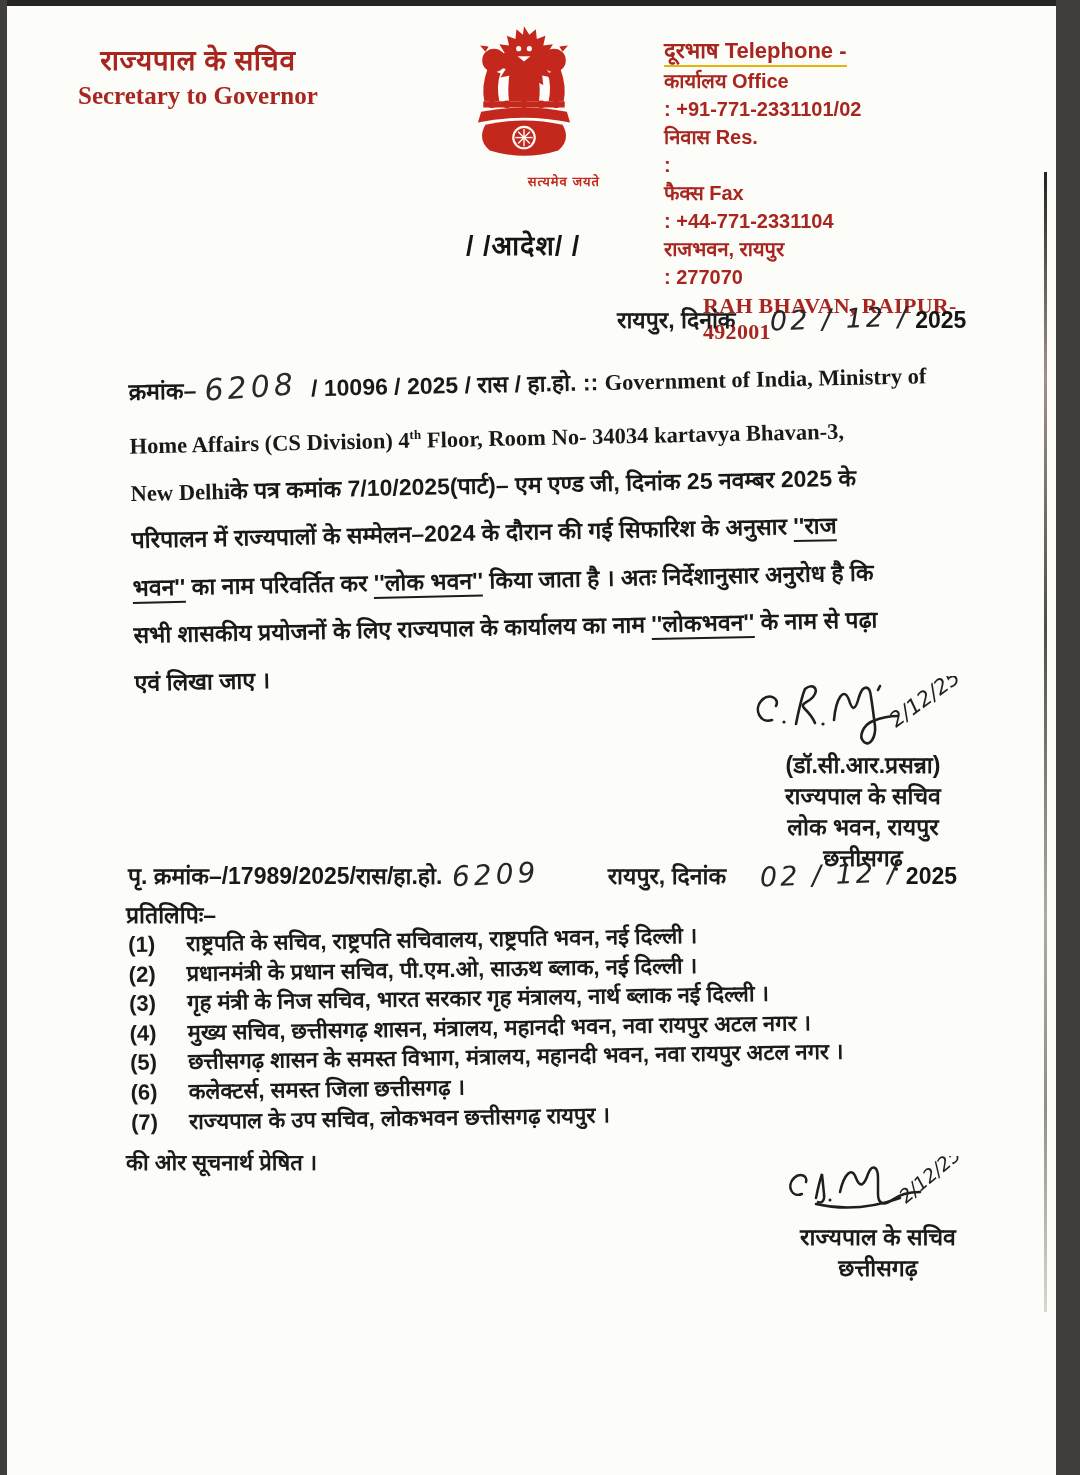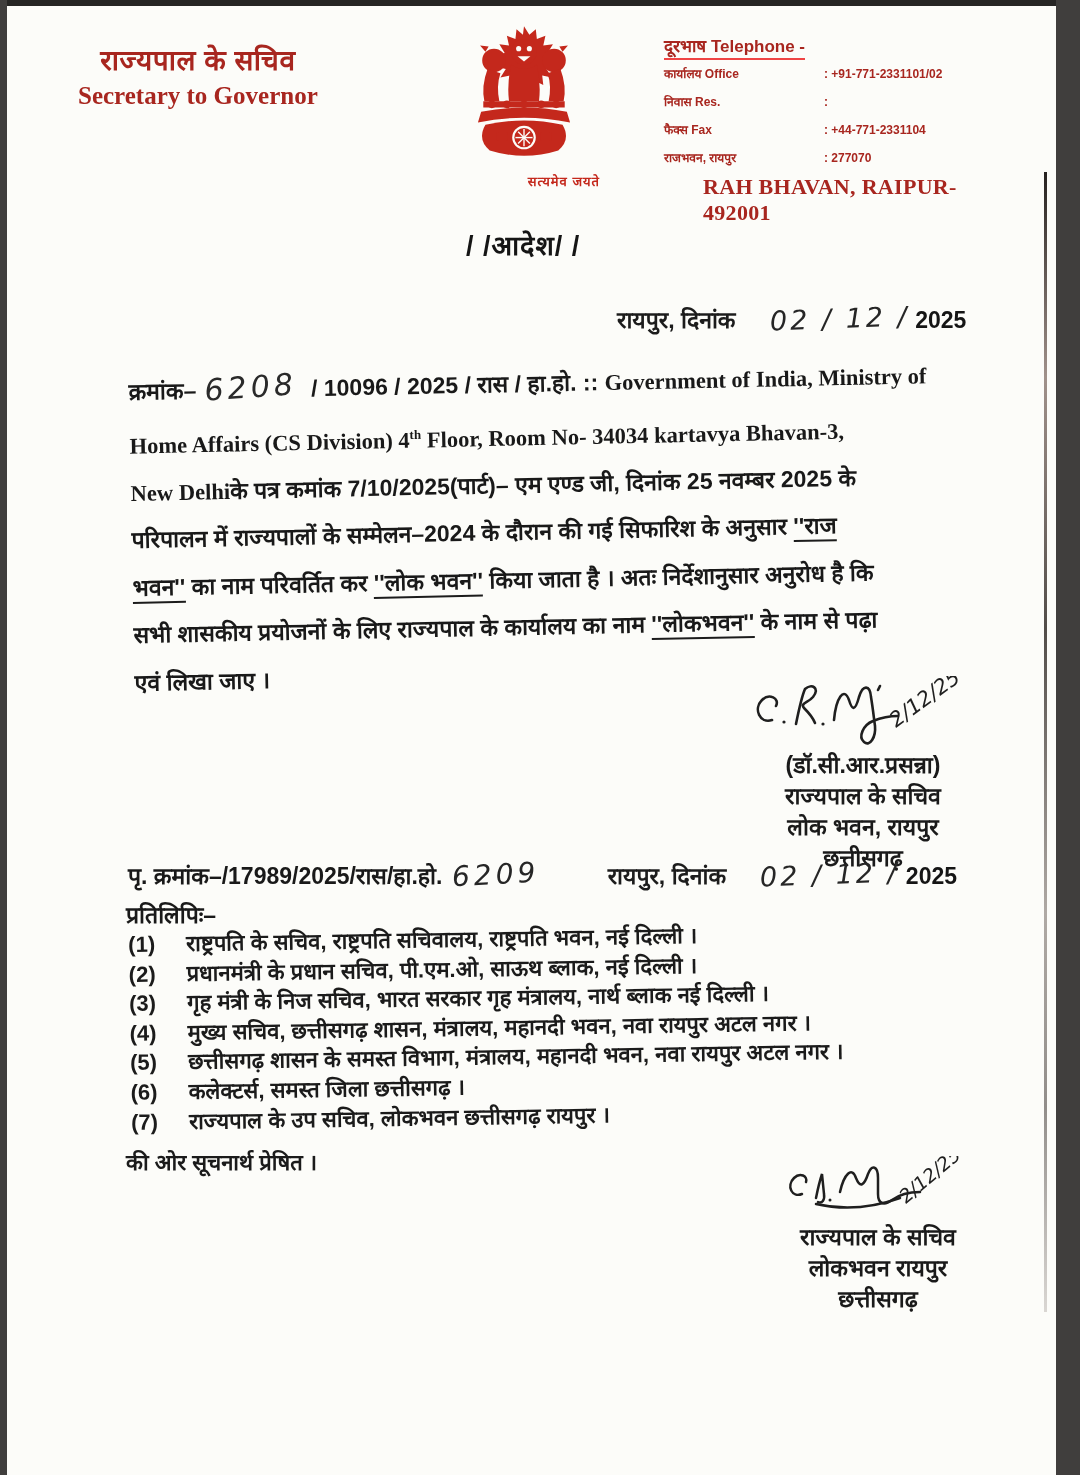--- a/index.html
+++ b/index.html
@@ -15,22 +15,22 @@
   .hdr-left .hi{font-size:28px;font-weight:700;color:#a8261f;letter-spacing:.5px;}
   .hdr-left .en{font-size:25px;font-weight:700;color:#a8261f;font-family:"Liberation Serif","DejaVu Serif",serif;margin-top:4px;}
 
   
   .emblem{position:absolute;left:448px;top:24px;width:152px;height:180px;text-align:center;}
   .emblem svg{display:block;margin:0 auto;}
   .motto{font-size:13px;font-weight:700;color:#c4281c;letter-spacing:1px;margin-top:-2px;text-align:right;}
 
   
   .contact{position:absolute;left:664px;top:34px;width:350px;color:#a8261f;}
-  .contact .title{font-size:17px;font-weight:700;border-bottom:2px solid #ef4444;display:inline-block;padding-bottom:1px;}
-  .contact .row{display:flex;font-size:12px;font-weight:700;line-height:28px;}
+  .contact .title{font-size:22px;font-weight:700;border-bottom:2px solid #eab308;display:inline-block;padding-bottom:1px;}
+  .contact .row{display:flex;font-size:20px;font-weight:700;line-height:28px;flex-direction:column;}
   .contact .row .lbl{width:160px;flex:none;}
   .contact .row .val{white-space:nowrap;}
   .contact .footer{font-size:22px;font-weight:700;font-family:"Liberation Serif","DejaVu Serif",serif;margin-top:2px;letter-spacing:.3px;margin-left:39px;}
 
   
   .order-heading{position:absolute;left:466px;top:226px;font-size:27px;font-weight:700;color:#151515;letter-spacing:1px;}
   .dateline1{position:absolute;left:617px;top:303px;display:flex;align-items:baseline;}
   .dateline2-wrap{position:absolute;left:128px;top:858px;width:832px;display:flex;align-items:baseline;}
   .place-label{font-size:23px;font-weight:700;color:#1c1c1c;}
   .hand{font-family:"DejaVu Sans",sans-serif;font-style:italic;font-weight:400;color:#262626;
@@ -230,21 +230,20 @@
         <path d="M34 38 C24 42 18 30 26 22 C32 16 40 20 38 26"></path>
         <path d="M48 42 C50 32 52 24 54 18 L56 38 C57 44 54 48 50 46"></path>
         <circle cx="62" cy="44" r="1.5" fill="#1f1f1f" stroke="none"></circle>
         <path d="M72 36 C76 18 84 10 88 22 C92 32 96 30 100 18 C104 8 110 10 110 22 L110 38 C110 48 116 50 124 44 C132 38 142 36 152 36"></path>
         <path d="M48 48 C74 54 104 52 132 42"></path>
       </g>
       <text x="138" y="48" transform="rotate(-40 138 48)" font-size="19" fill="#1f1f1f" font-family="DejaVu Sans, sans-serif" font-style="italic">2/12/25</text>
     </svg>
     <div class="sig-lines">
         <div>राज्यपाल के सचिव</div>
-        <div>लोकभवन रायपुर</div>
         <div>छत्तीसगढ़</div>
       </div>
   </div>
 
   <div class="scan-line"></div>
 
   <div class="edge-top"></div>
   <div class="edge-left"></div>
   <div class="edge-right"></div>
 </div>

